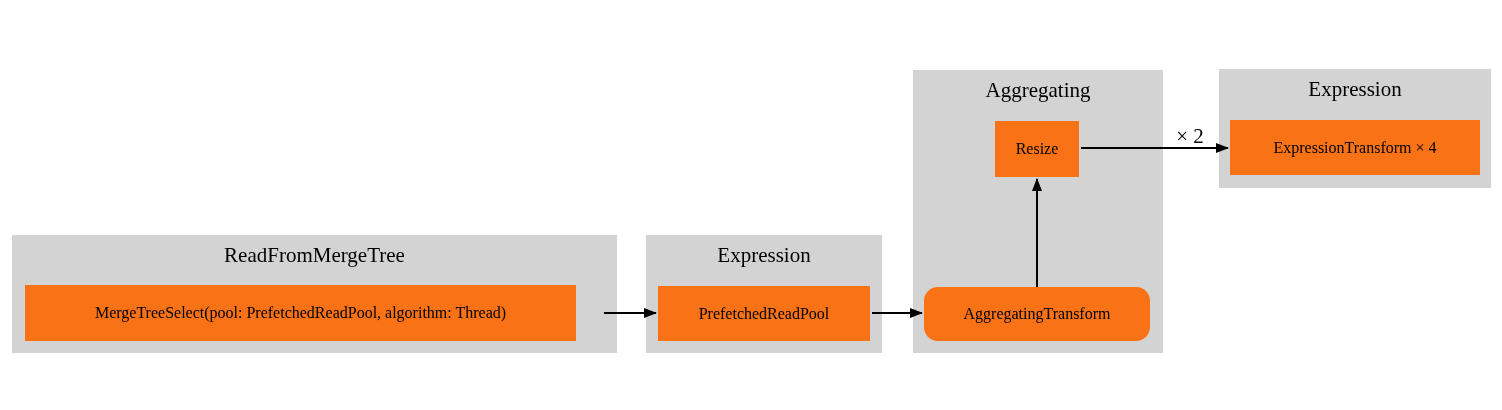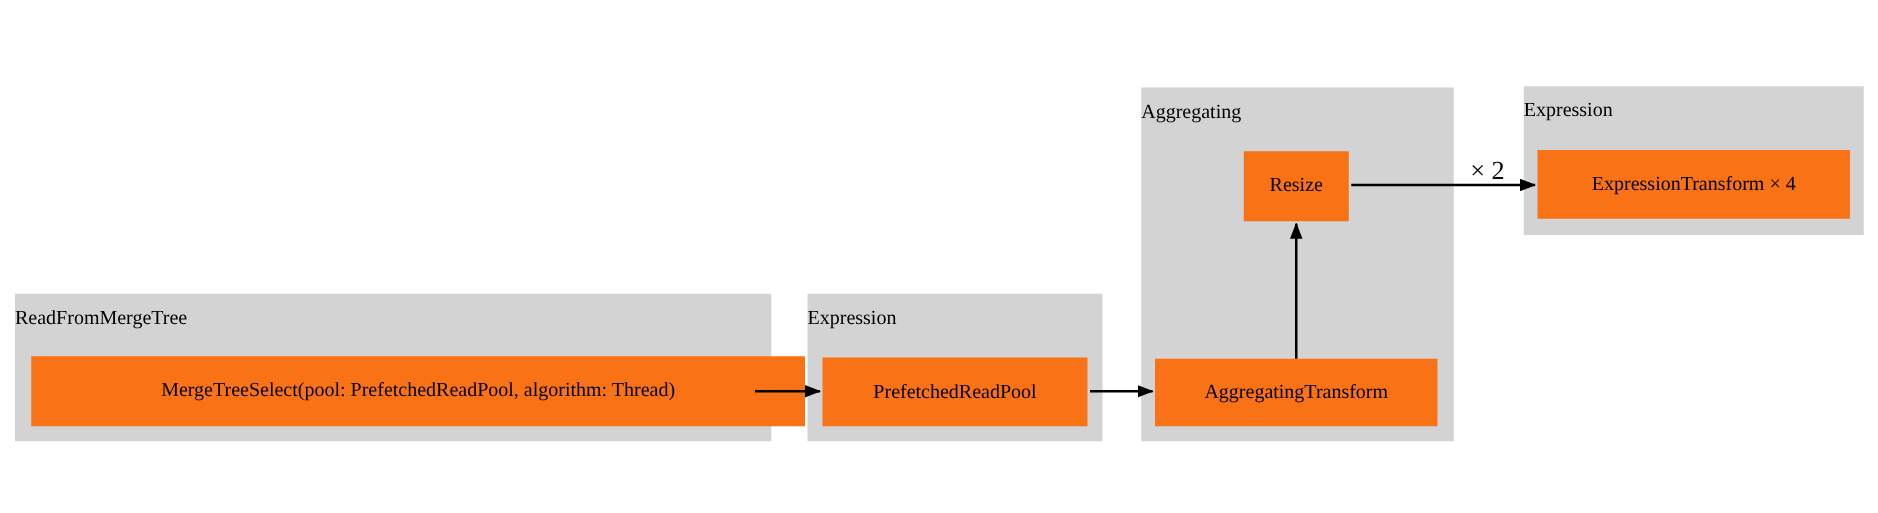--- a/index.html
+++ b/index.html
@@ -18,21 +18,22 @@
   }
   .cluster {
     position: absolute;
     background: #d3d3d3;
   }
   .cluster-title {
     position: absolute;
     left: 0;
     right: 0;
     top: 8px;
-    font-size: 16px;
+    text-align: center;
+    font-size: 21px;
     line-height: 24px;
     white-space: nowrap;
   }
   .node {
     position: absolute;
     background: #f97316;
     display: flex;
     align-items: center;
     justify-content: center;
     font-size: 16px;
@@ -74,25 +75,25 @@
   </div>
 
   <div class="cluster" style="left:913px; top:70px; width:250px; height:283px;">
     <div class="cluster-title">Aggregating</div>
   </div>
 
   <div class="cluster" style="left:1219px; top:69px; width:272px; height:119px;">
     <div class="cluster-title">Expression</div>
   </div>
 
-  <div class="node" style="left:25px; top:285px; width:619px; height:56px;">MergeTreeSelect(pool: PrefetchedReadPool, algorithm: Thread)</div>
+  <div class="node" style="left:25px; top:285px; width:551px; height:56px;">MergeTreeSelect(pool: PrefetchedReadPool, algorithm: Thread)</div>
 
   <div class="node" style="left:658px; top:286px; width:212px; height:55px;">PrefetchedReadPool</div>
 
-  <div class="node" style="left:924px; top:287px; width:226px; height:54px;">AggregatingTransform</div>
+  <div class="node" style="left:924px; top:287px; width:226px; height:54px;border-radius:14px;">AggregatingTransform</div>
 
   <div class="node" style="left:995px; top:121px; width:84px; height:56px;">Resize</div>
 
   <div class="node" style="left:1230px; top:120px; width:250px; height:55px;">ExpressionTransform × 4</div>
 
   <svg class="edges" viewBox="0 0 1502 410" xmlns="http://www.w3.org/2000/svg">
     <defs>
       <marker id="arrowhead" markerWidth="13" markerHeight="10" refX="12" refY="5" orient="auto" markerUnits="userSpaceOnUse">
         <polygon points="0 0, 13 5, 0 10" fill="#000000"></polygon>
       </marker>

